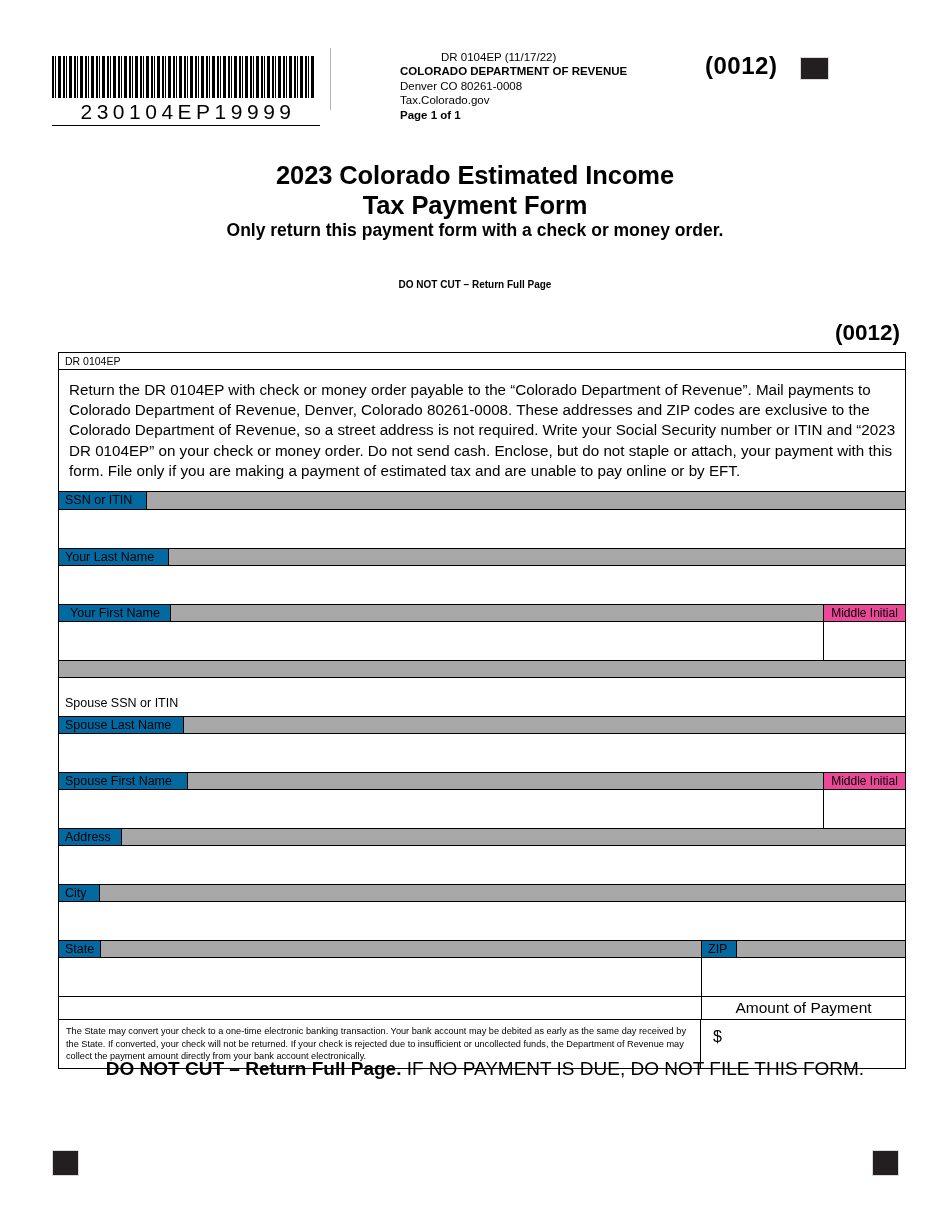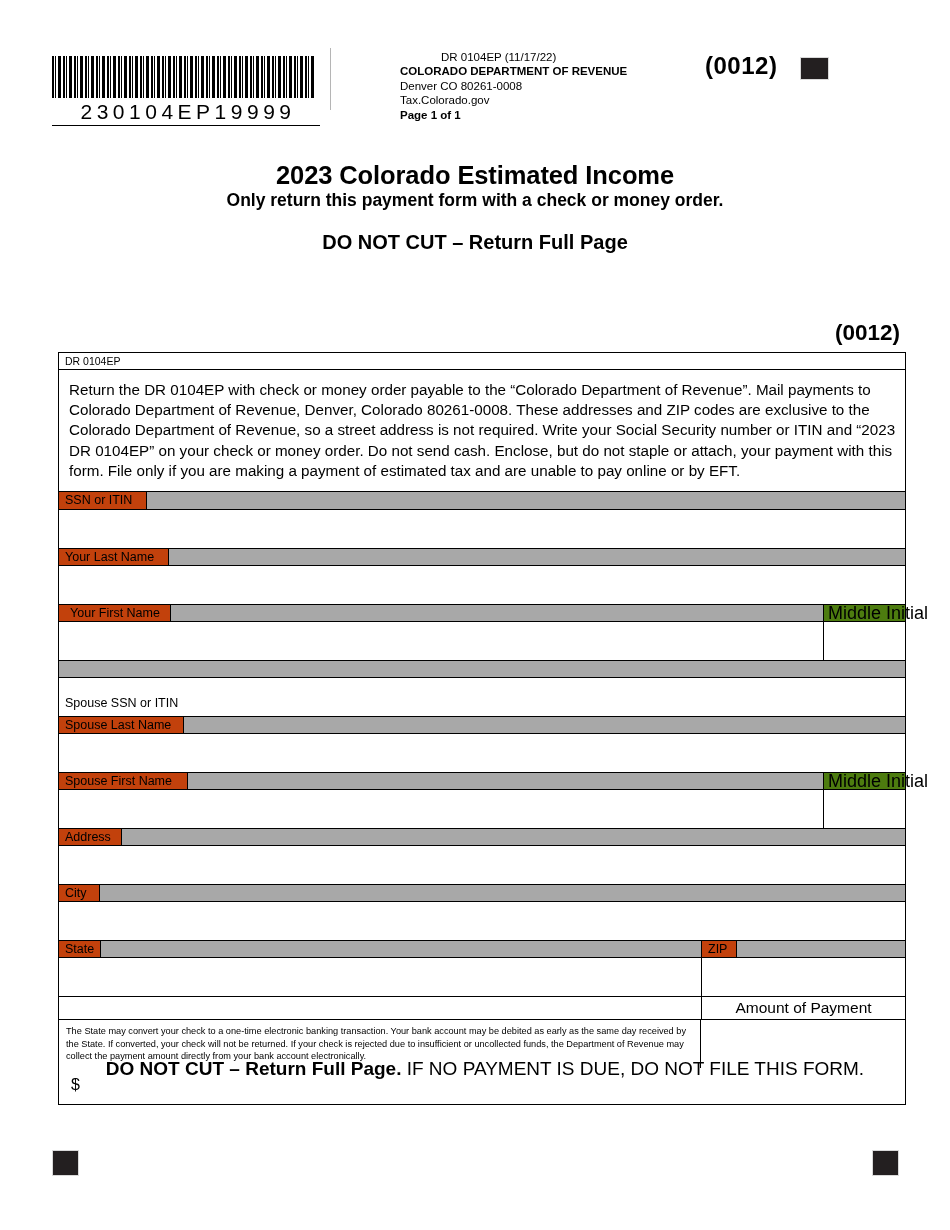--- a/index.html
+++ b/index.html
@@ -101,23 +101,23 @@
     font-size: 25.5px;
     font-weight: bold;
     line-height: 1.18;
     letter-spacing: -0.1px;
   }
   .subtitle {
     font-size: 17.5px;
     font-weight: bold;
   }
   .donotcut-top {
-    font-size: 20px;
+    font-size: 10px;
     font-weight: bold;
-    margin-top: 20px;
+    margin-top: 38px;
   }
 
   .code-form {
     position: absolute;
     right: 50px;
     top: 320px;
     font-size: 22.5px;
     font-weight: bold;
   }
 
@@ -149,32 +149,32 @@
   .labelbar {
     display: flex;
     height: 18px;
     box-sizing: border-box;
     background: #a8a8a8;
     border-bottom: 1px solid #000;
     border-top: 1px solid #000;
   }
   .labelbar.first { border-top: none; }
   .lbl {
-    background: #c2410c;
+    background: #0369a1;
     font-size: 12.5px;
     line-height: 16px;
     padding: 0 5px 0 6px;
     border-right: 1.5px solid #000;
     box-sizing: border-box;
     white-space: nowrap;
   }
   .gray-fill { flex: 1; background: #a8a8a8; }
   .lbl-right {
-    background: #4d7c0f;
-    font-size: 18px;
+    background: #ec4899;
+    font-size: 12px;
     line-height: 16px;
     padding: 0 4px;
     border-left: 1.5px solid #000;
     box-sizing: border-box;
     white-space: nowrap;
     text-align: center;
   }
 
   .entry {
     height: 38px;
@@ -207,21 +207,20 @@
   .w-mi    { width: 82px; }
   .w-zip   { width: 36px; }
 
   .statebar-left { display: flex; width: 642px; }
   .statebar-right { display: flex; flex: 1; }
 
   
   .bottom-block {
     display: flex;
     border-top: 1.5px solid #000;
-    flex-direction: column;
   }
   .disclaimer {
     width: 642px;
     box-sizing: border-box;
     padding: 5px 6px 5px 7px;
     font-size: 9.2px;
     line-height: 1.36;
     border-right: 1.5px solid #000;
   }
   .amount-col {
@@ -281,20 +280,21 @@
     <div class="l5">Page 1 of 1</div>
   </div>
 
   <div class="code-top">(0012)</div>
   <div class="regmark tr"></div>
 </div>
 
 <div class="title-block">
   <div class="title-main">
     <div>2023 Colorado Estimated Income</div>
+    <div>Tax Payment Form</div>
   </div>
   <div class="subtitle">Only return this payment form with a check or money order.</div>
   <div class="donotcut-top">DO NOT CUT – Return Full Page</div>
 </div>
 
 <div class="code-form">(0012)</div>
 
 <div class="form-box">
 
   <div class="formid-row">DR 0104EP</div>

